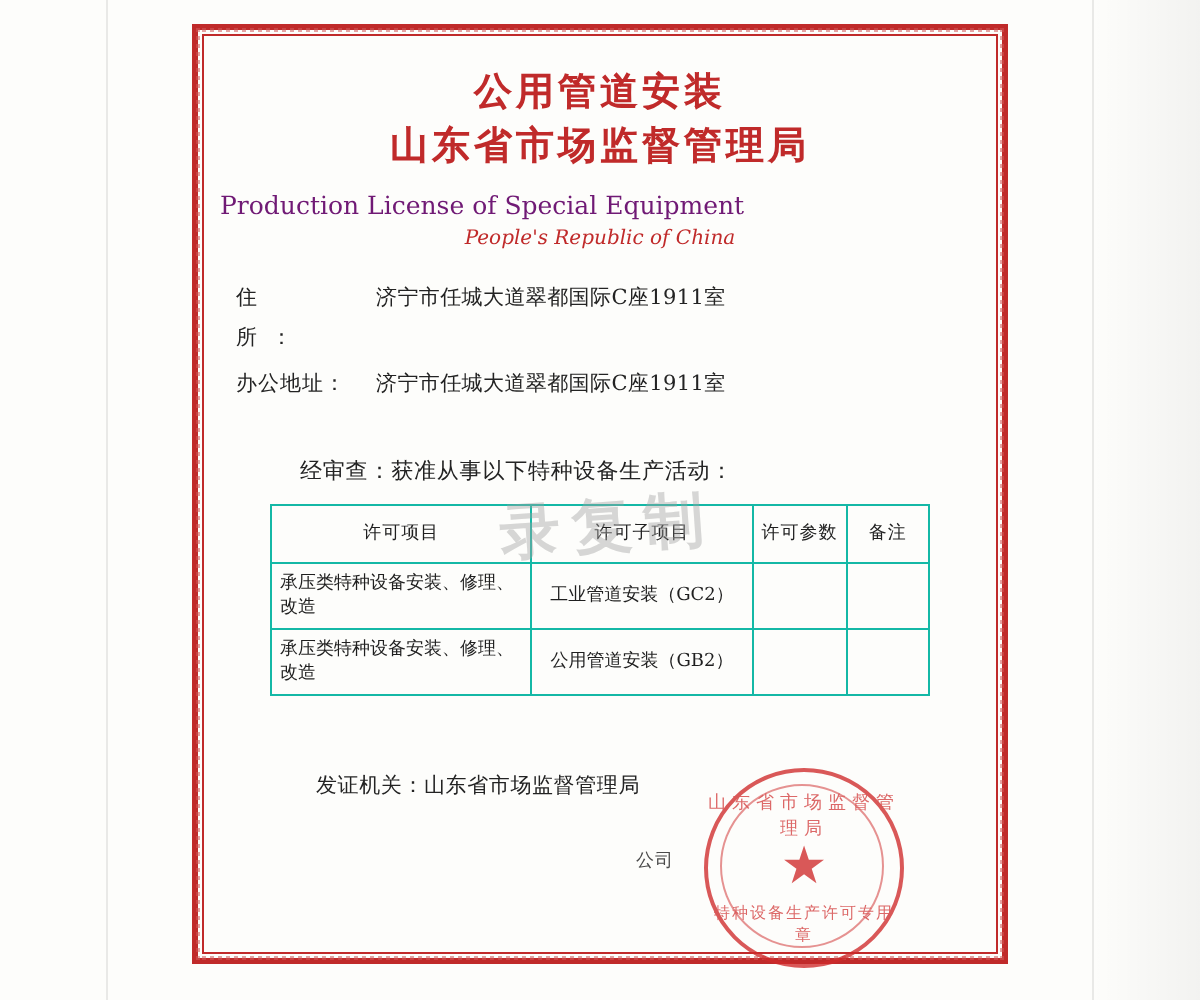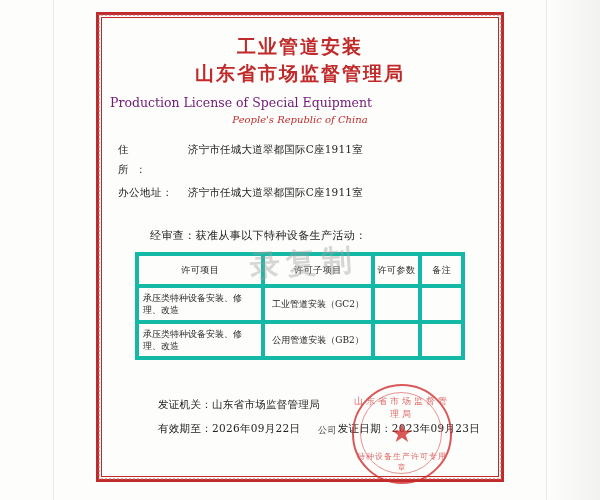--- a/index.html
+++ b/index.html
@@ -145,21 +145,21 @@
 
   
   table.permit {
     margin: 9px auto 0 auto;
     border-collapse: collapse;
     width: 330px;
     font-size: 9px;
     color: #1f1f1f;
   }
   table.permit th, table.permit td {
-    border: 4px solid #14b8a6;
+    border: 1px solid #14b8a6;
     padding: 3px 2px;
     text-align: center;
     vertical-align: middle;
     line-height: 12px;
   }
   table.permit th {
     font-weight: normal;
     height: 22px;
     letter-spacing: .5px;
   }
@@ -283,21 +283,21 @@
 
   <div class="page-edge left"></div>
   <div class="page-edge right"></div>
 
   <div class="border-outer"></div>
   <div class="border-ornament"></div>
   <div class="border-inner"></div>
 
   <div class="content">
 
-    <div class="title-cn">工业管道安装</div>
+    <div class="title-cn">公用管道安装</div>
     <div class="title-cn2">山东省市场监督管理局</div>
     <div class="title-en">Production License of Special Equipment</div>
     <div class="title-en2">People's Republic of China</div>
 
 
     <div class="fields">
       <div class="field-row">
         <div class="field-label spread">住　　所：</div>
         <div class="field-value">济宁市任城大道翠都国际C座1911室</div>
       </div>
@@ -329,24 +329,20 @@
           <td class="item-cell">承压类特种设备安装、修理、改造</td>
           <td class="level-cell">公用管道安装（GB2）</td>
           <td></td>
           <td></td>
         </tr>
       </tbody>
     </table>
 
     <div class="issuer">发证机关：山东省市场监督管理局</div>
 
-    <div class="dates">
-      <span>有效期至：2026年09月22日</span>
-      <span>发证日期：2023年09月23日</span>
-    </div>
 
   </div>
 
   <div class="watermark">录复制</div>
 
   <div class="seal-company">公司</div>
 
   <div class="seal">
     <div class="seal-inner"></div>
     <div class="seal-text-top">山东省市场监督管理局</div>

